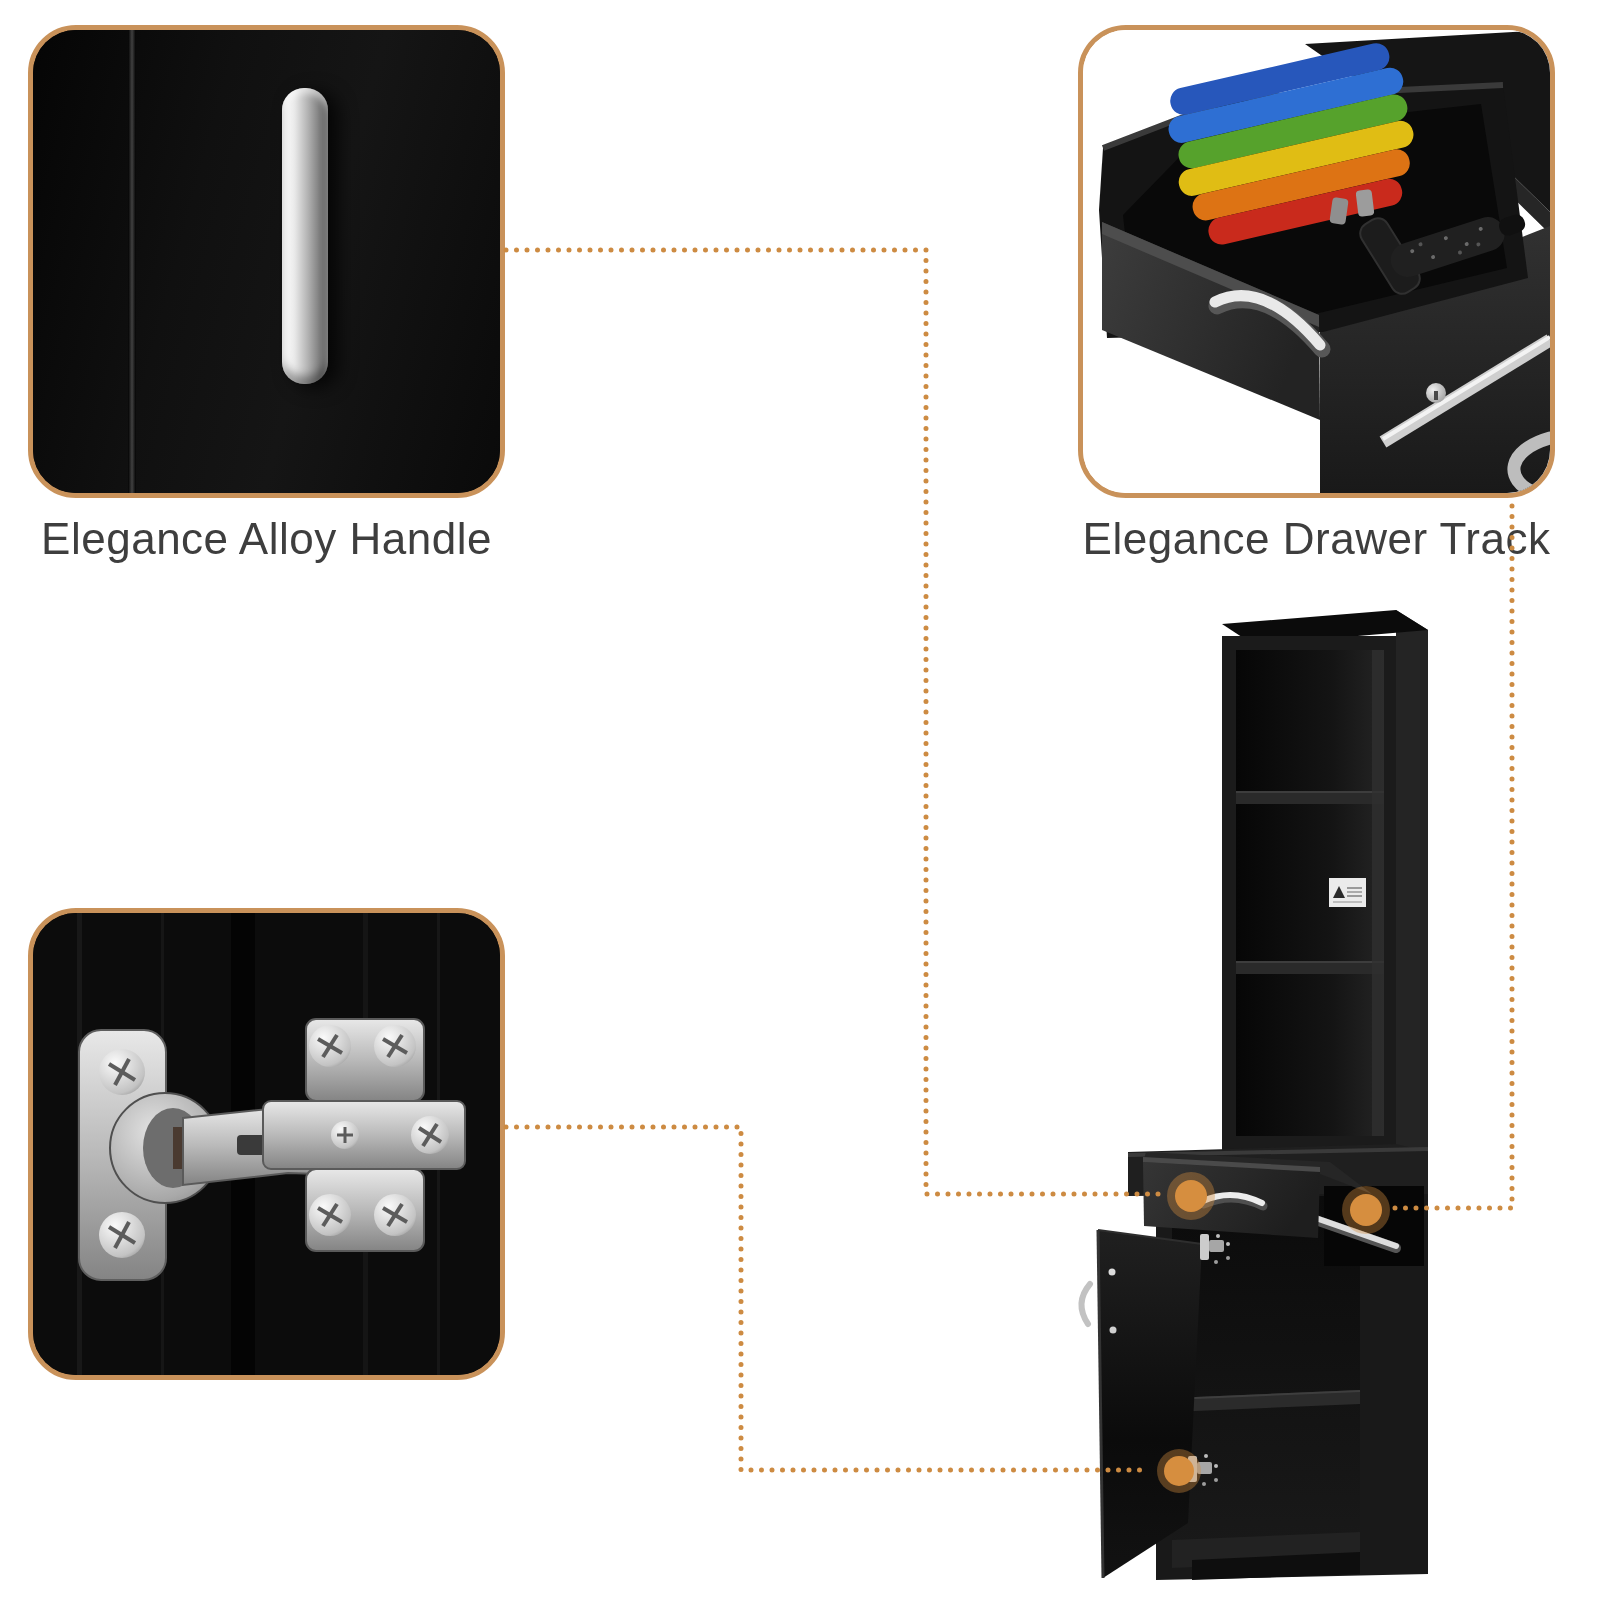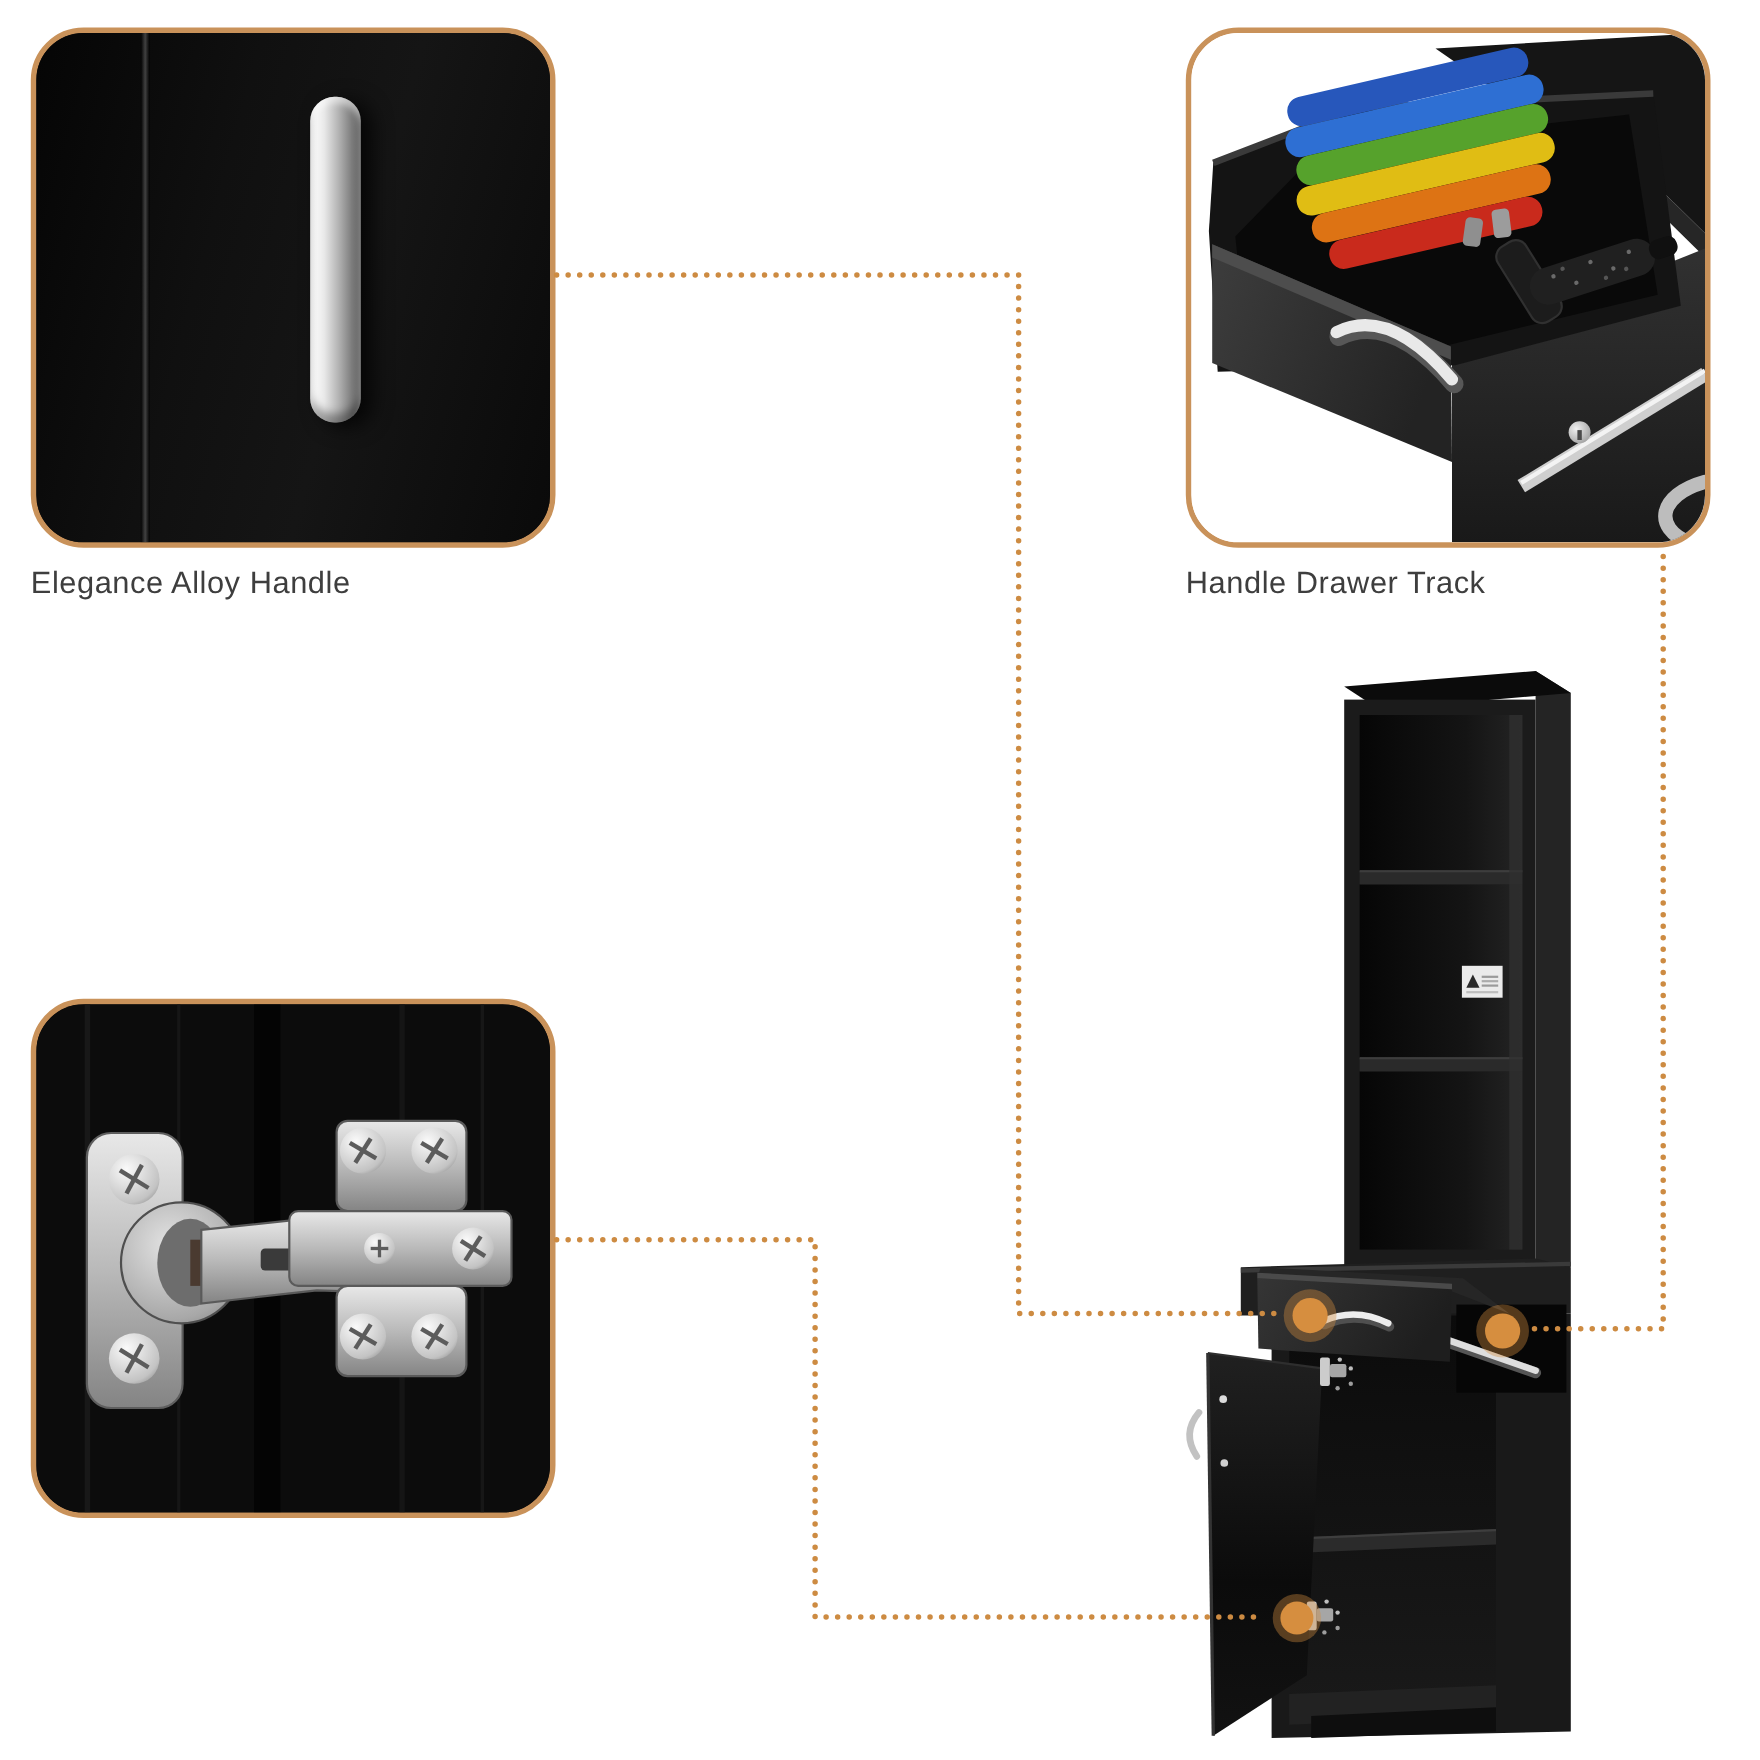--- a/index.html
+++ b/index.html
@@ -20,21 +20,21 @@
   
   .callout{
     position:absolute;border:5px solid var(--callout-border);
     border-radius:48px;overflow:hidden;box-sizing:border-box;background:#0e0e0e;
   }
   .callout.tl{left:28px;top:25px;width:477px;height:473px;}
   .callout.tr{left:1078px;top:25px;width:477px;height:473px;background:#ffffff;}
   .callout.bl{left:28px;top:908px;width:477px;height:472px;}
 
   .caption{
-    position:absolute;font-size:28px;line-height:1.15;
+    position:absolute;text-align:center;font-size:44px;line-height:1.15;
     color:var(--label-text);letter-spacing:0.5px;
   }
   .caption.tl{left:28px;top:514px;width:477px;}
   .caption.tr{left:1078px;top:514px;width:477px;}
   .caption.bl{left:28px;top:1394px;width:477px;}
 
   
   .photo-door{position:absolute;inset:0;background:linear-gradient(105deg,#050505 0%,#101010 35%,#151515 60%,#0a0a0a 100%);}
   .door-groove{
     position:absolute;left:95px;top:0;bottom:0;width:8px;
@@ -213,21 +213,21 @@
           <rect x="420" y="207" width="26" height="18" rx="8" fill="#101010"></rect>
         </g>
       </g>
 
       <polygon points="19,192 236,285 237,390 19,300" fill="url(#trFront)"></polygon>
       <polygon points="19,192 236,285 236,297 19,204" fill="#4d4d4d"></polygon>
       <path d="M134,276 Q182,252 239,319" fill="none" stroke="#575757" stroke-width="17" stroke-linecap="round"></path>
       <path d="M132,272 Q180,248 237,315" fill="none" stroke="#e9e9e9" stroke-width="11" stroke-linecap="round"></path>
     </svg>
   </figure>
-  <div class="caption tr">Handle Drawer Track</div>
+  <div class="caption tr">Elegance Drawer Track</div>
 
   <figure class="callout bl" style="margin:0">
     <svg viewBox="0 0 467 462" width="467" height="462">
       <defs>
         <linearGradient id="plateGrad" x1="0" y1="0" x2="0" y2="1">
           <stop offset="0" stop-color="#e8e8e8"></stop>
             <stop offset="0.5" stop-color="#b9b9b9"></stop>
             <stop offset="1" stop-color="#848484"></stop>
         </linearGradient>
         <radialGradient id="screwGrad" cx="0.35" cy="0.3" r="0.95">

